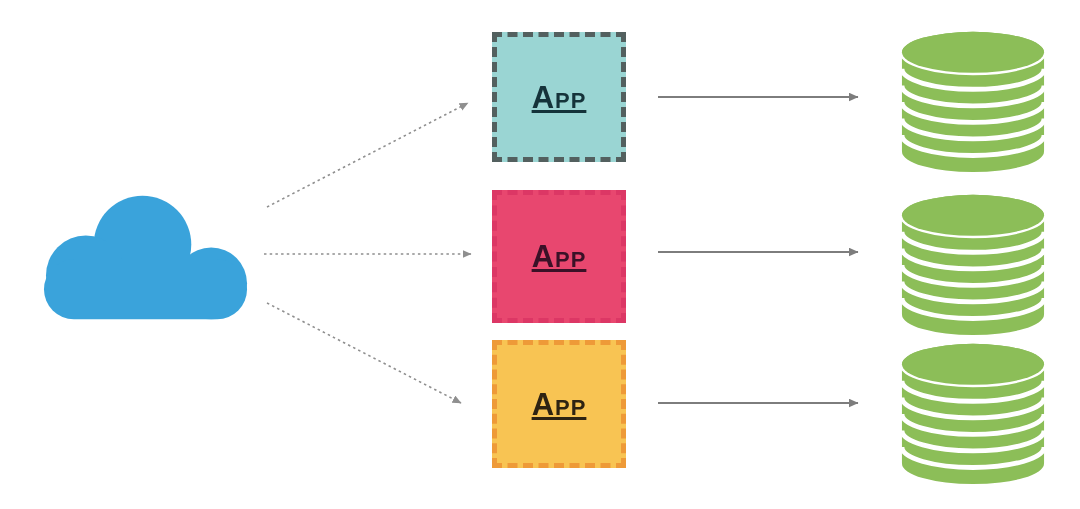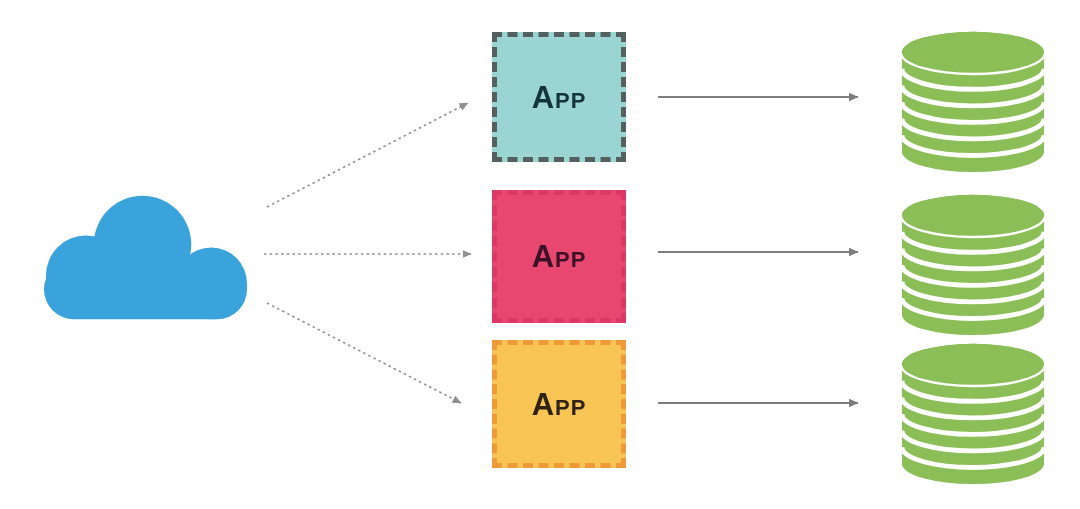--- a/index.html
+++ b/index.html
@@ -15,20 +15,21 @@
 
   .cloud { position: absolute; left: 40px; top: 187px; width: 214px; height: 136px; }
   .cloud svg { width: 100%; height: 100%; display: block; }
 
   .app-box {
     position: absolute;
     width: 124px; height: 120px;
     border: 5px dashed #555;
     display: flex; align-items: center; justify-content: center;
     box-sizing: content-box;
+    text-decoration: underline;
   }
   .app-box .app-label {
     font-variant: small-caps;
     font-weight: 700;
     font-size: 31px;
     letter-spacing: 1px;
     line-height: 1;
     user-select: none;
   }
   #app-1 { left: 492px; top: 32px;  }

